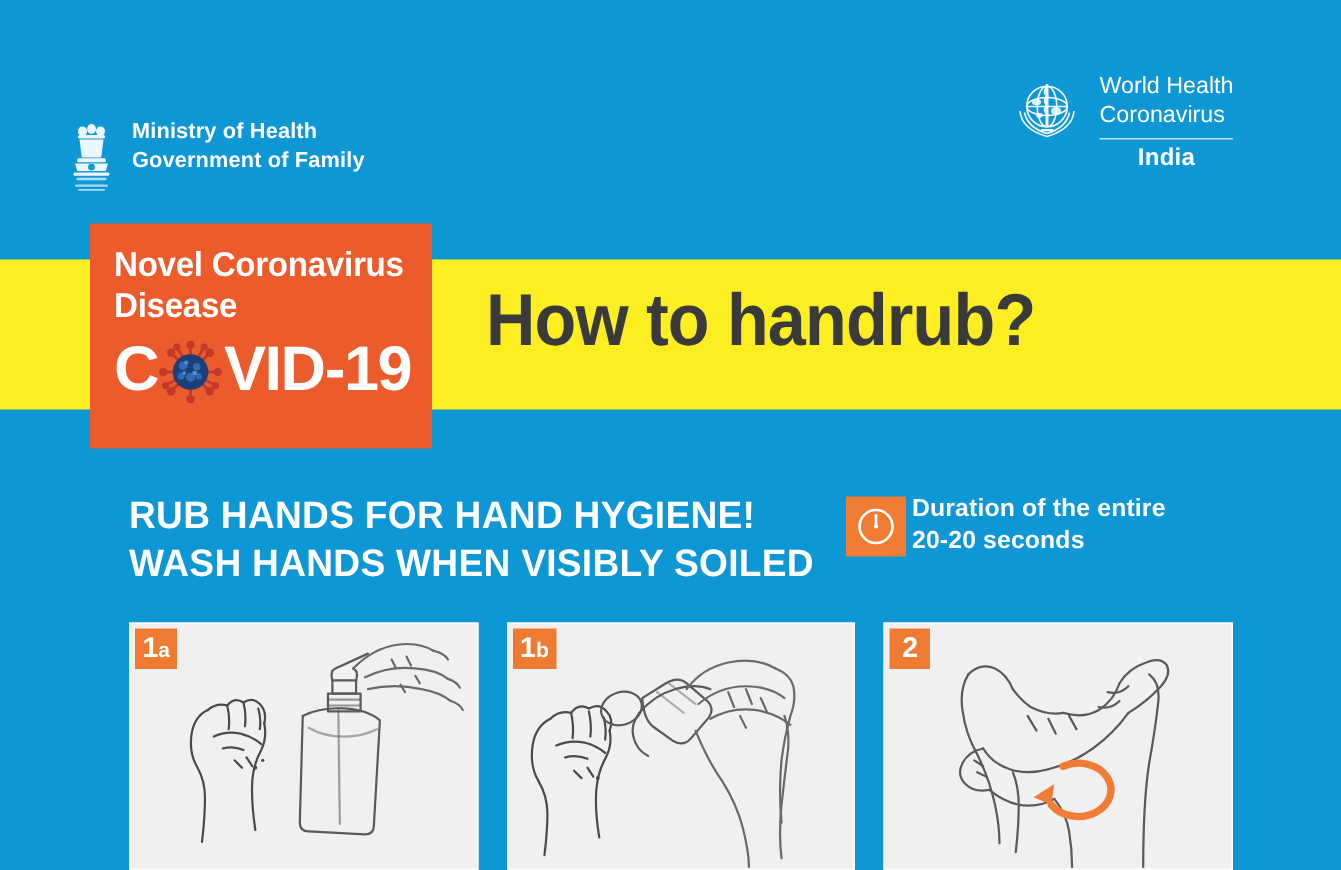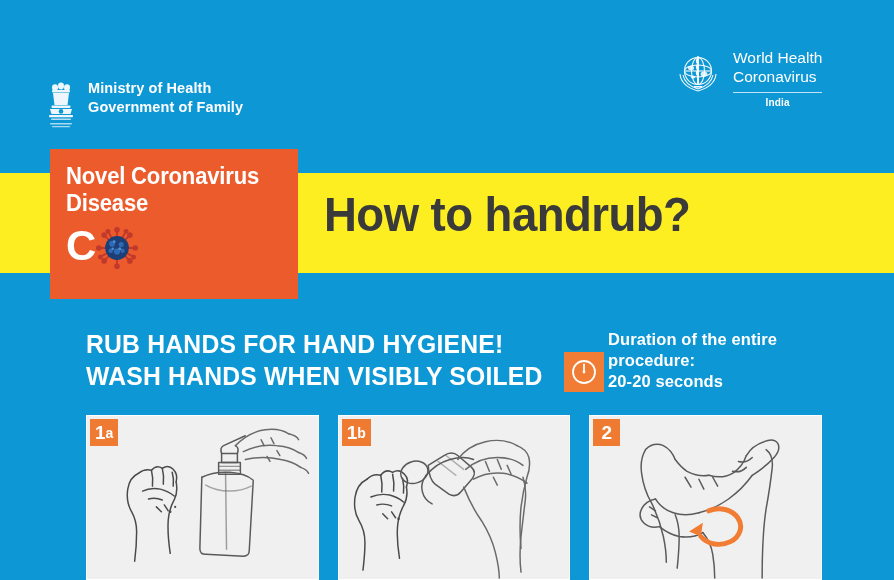--- a/index.html
+++ b/index.html
@@ -72,21 +72,21 @@
     line-height: 1.25;
     white-space: nowrap;
   }
   .who-rule {
     height: 1px;
     background: #bfe2f5;
     margin: 5px 0 4px 0;
     width: 100%;
   }
   .who-country {
-    font-size: 10px;
+    font-size: 16px;
     font-weight: bold;
     text-align: center;
     letter-spacing: 0.2px;
   }
 
   
   .yellow-band {
     position: absolute;
     left: 0;
     top: 173px;
@@ -104,23 +104,23 @@
     letter-spacing: -0.6px;
     line-height: 1;
     transform: scaleX(0.93);
     transform-origin: left center;
     white-space: nowrap;
   }
 
   
   .covid-badge {
     position: absolute;
-    left: 50px;
+    left: 60px;
     top: 149px;
-    width: 248px;
+    width: 228px;
     height: 150px;
     background: #ec5b2b;
     padding: 14px 0 0 16px;
     box-sizing: border-box;
   }
   .covid-line {
     color: #ffffff;
     font-size: 23px;
     font-weight: bold;
     line-height: 1.18;
@@ -346,39 +346,39 @@
           <circle cx="30" cy="35" r="4.4"></circle>
             <circle cx="21" cy="34" r="3.2"></circle>
           <circle cx="38" cy="34" r="3"></circle>
         </g>
         <g fill="#4f8fd0">
           <circle cx="26" cy="21" r="2"></circle>
             <circle cx="34" cy="31" r="2.2"></circle>
           <circle cx="24" cy="31" r="1.8"></circle>
         </g>
       </svg>
+      <span class="cv-txt">VID-19</span>
     </div>
   </div>
 
   <div class="subtitle">
     <div>RUB HANDS FOR HAND HYGIENE!</div>
     <div>WASH HANDS WHEN VISIBLY SOILED</div>
   </div>
 
   <div class="duration">
     <div class="clock-box">
       <svg viewBox="0 0 28 28">
         <circle cx="14" cy="14" r="11" fill="none" stroke="#ffffff" stroke-width="1.8"></circle>
         <line x1="14" y1="14" x2="14" y2="6.5" stroke="#ffffff" stroke-width="1.8" stroke-linecap="round"></line>
         <circle cx="14" cy="14" r="1.4" fill="#ffffff"></circle>
       </svg>
     </div>
     <div class="duration-text">
       <div>Duration of the entire</div>
-      <div>procedure:</div>
       <div>20-20 seconds</div>
     </div>
   </div>
 
   <div class="panels">
 
     <div class="panel">
       <div class="step-badge">
         <span>1</span>
           <span class="sub">a</span>

